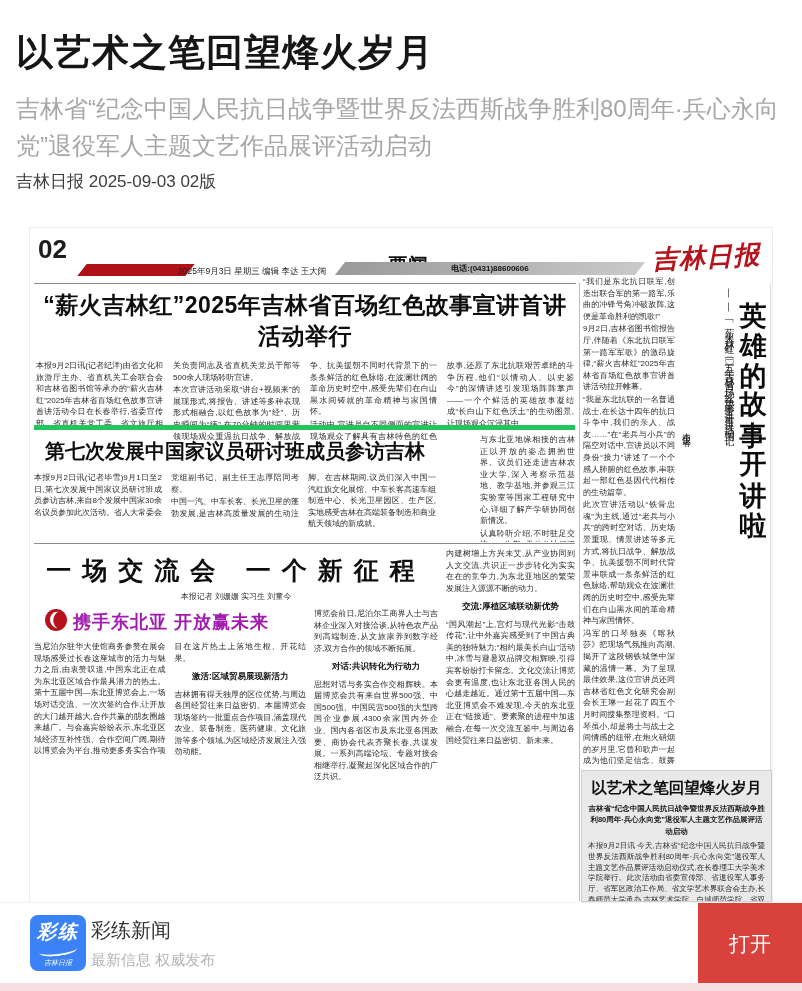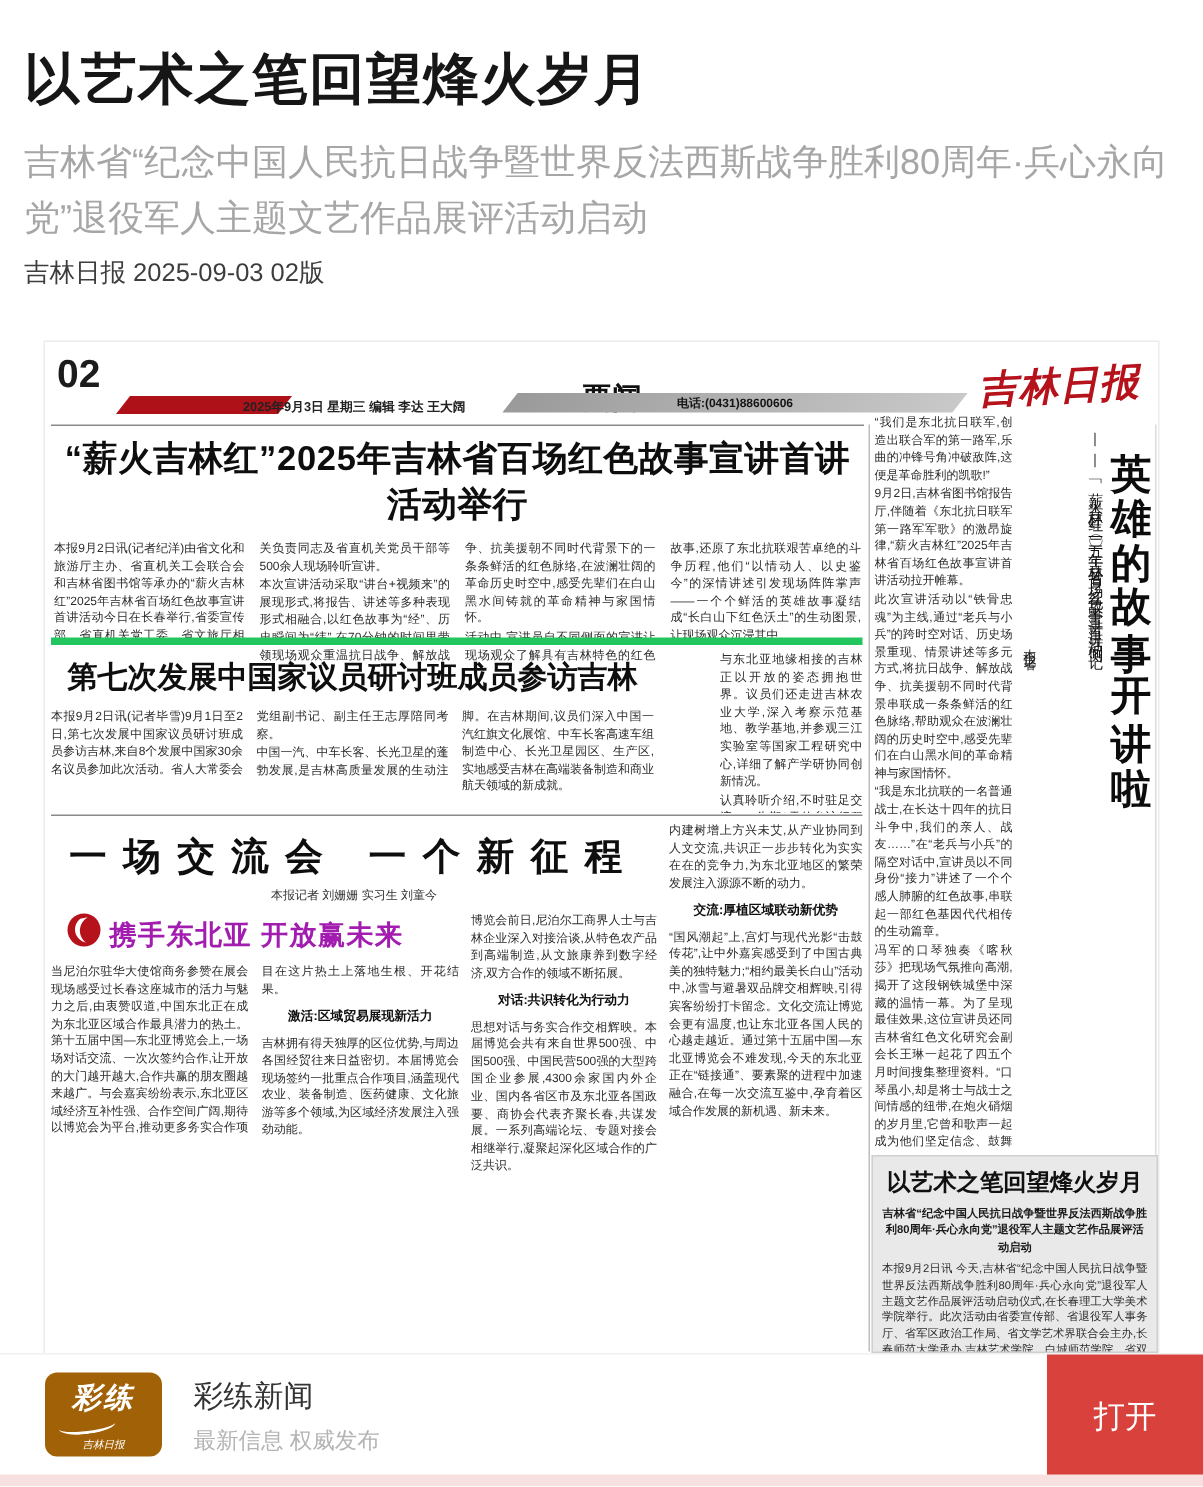--- a/index.html
+++ b/index.html
@@ -19,21 +19,21 @@
   .paper { position:absolute; left:30px; top:228px; width:742px; height:674px;
     background:#fff; overflow:hidden; box-shadow:0 0 0 1px #ececec; }
   .serif { font-family:"DejaVu Serif", serif; }
   .tiny { font-size:8px; line-height:1.45; text-align:justify; color:#2b2b2b; }
   .tiny p { margin:0 0 1px 0; }
   .subhd { font-weight:700; text-align:center; font-size:8.5px; margin:6px 0; color:#101010; }
 
   .pno { position:absolute; left:8px; top:6px; font-size:26px; font-weight:800; color:#1c1c1c; }
   .wedge { position:absolute; left:52px; top:36px; width:108px; height:12px;
     background:#ae1118; transform:skewX(-38deg); }
-  .dateline { position:absolute; left:132px; top:38px; font-size:8.5px; font-weight:700; color:#222; }
+  .dateline { position:absolute; left:148px; top:38px; font-size:8.5px; font-weight:400; color:#222; }
   .section-t { position:absolute; left:318px; top:24px; width:120px; text-align:center;
     font-size:20px; font-weight:700; color:#111; }
   .strip { position:absolute; left:310px; top:34px; width:300px; height:13px;
     background:linear-gradient(90deg,#9a9a9a,#c9c9c9); transform:skewX(-38deg); }
   .strip-in { transform:skewX(38deg); text-align:center; font-size:8px; font-weight:700;
     color:#141414; line-height:13px; }
   .masthead { position:absolute; right:12px; top:12px; font-size:26px; color:#b5121b;
     font-family:"DejaVu Serif", serif; font-style:italic; font-weight:700;
     transform:rotate(-3deg); letter-spacing:1px; }
   .hrule { position:absolute; left:4px; top:55px; width:542px; height:1px; background:#8a8a8a; }
@@ -78,30 +78,30 @@
   .artbox { position:absolute; left:551px; top:542px; width:191px; height:132px;
     background:#e9e9e9; border:1px solid #cfcfcf; padding:5px 6px; overflow:hidden; }
   .ab-hl { font-size:15.5px; font-weight:800; text-align:center; color:#101010; margin:2px 0 4px 0; }
   .ab-sub { font-size:7.5px; font-weight:700; text-align:center; color:#1a1a1a;
     line-height:1.5; margin-bottom:4px; }
   .ab-body { font-size:7.5px; }
 
   
   .appbar { position:absolute; left:0; top:902px; width:802px; height:81px; background:#fff;
     border-top:1px solid #f1f1f1; display:flex; align-items:center; padding-left:30px; }
-  .applogo { width:78px; height:56px; background:#a16207; border-radius:8px; position:relative;
+  .applogo { width:56px; height:56px; background:#3b82f6; border-radius:8px; position:relative;
     overflow:hidden; flex:0 0 auto; }
   .applogo .cn { position:absolute; left:0; right:0; top:4px; text-align:center; color:#fff;
     font-family:"DejaVu Serif", serif; font-style:italic; font-weight:700; font-size:19px;
     letter-spacing:2px; }
   .applogo .swoosh { position:absolute; left:9px; top:30px; width:38px; height:11px;
     border-bottom:2px solid #fff; border-radius:50%; transform:rotate(-7deg); }
   .applogo .sub { position:absolute; left:0; right:0; bottom:3px; text-align:center;
     color:#fff; font-size:7px; font-family:"DejaVu Serif", serif; font-style:italic; }
-  .apptxt { margin-left:21px; }
+  .apptxt { margin-left:5px; }
   .appname { font-size:20px; color:#333; font-weight:500; }
   .apptag { font-size:15px; color:#b4b4b4; margin-top:7px; }
   .openbtn { position:absolute; right:0; top:0; width:104px; height:81px; background:#d9413c;
     color:#fff; font-size:21px; display:flex; align-items:center; justify-content:center;
     cursor:pointer; }
   .pinkstrip { position:absolute; left:0; top:983px; width:802px; height:8px; background:#f9e0e0; }
 </style>
 </head>
 <body>
 
@@ -171,30 +171,30 @@
         <div class="ex-c3 tiny">
           <p>  博览会前日,尼泊尔工商界人士与吉林企业深入对接洽谈,从特色农产品到高端制造,从文旅康养到数字经济,双方合作的领域不断拓展。</p>
           <div class="subhd">对话:共识转化为行动力</div>
           <p>  思想对话与务实合作交相辉映。本届博览会共有来自世界500强、中国500强、中国民营500强的大型跨国企业参展,4300余家国内外企业、国内各省区市及东北亚各国政要、商协会代表齐聚长春,共谋发展。一系列高端论坛、专题对接会相继举行,凝聚起深化区域合作的广泛共识。</p>
         </div>
       </div>
     </div>
     <div class="ex-c4 tiny">
       <p>  内建树增上方兴未艾,从产业协同到人文交流,共识正一步步转化为实实在在的竞争力,为东北亚地区的繁荣发展注入源源不断的动力。</p>
       <div class="subhd">交流:厚植区域联动新优势</div>
-      <p>  “国风潮起”上,宫灯与现代光影“击鼓传花”,让中外嘉宾感受到了中国古典美的独特魅力;“相约最美长白山”活动中,冰雪与避暑双品牌交相辉映,引得宾客纷纷打卡留念。文化交流让博览会更有温度,也让东北亚各国人民的心越走越近。通过第十五届中国—东北亚博览会不难发现,今天的东北亚正在“链接通”、要素聚的进程中加速融合,在每一次交流互鉴中,孕育着区域合作发展的新机遇、新未来。</p>
+      <p>  “国风潮起”上,宫灯与现代光影“击鼓传花”,让中外嘉宾感受到了中国古典美的独特魅力;“相约最美长白山”活动中,冰雪与避暑双品牌交相辉映,引得宾客纷纷打卡留念。文化交流让博览会更有温度,也让东北亚各国人民的心越走越近。通过第十五届中国—东北亚博览会不难发现,今天的东北亚正在“链接通”、要素聚的进程中加速融合,在每一次交流互鉴中,与周边各国经贸往来日益密切、新未来。</p>
     </div>
   </div>
 
   <div class="hero">
     <div class="hero-body tiny">
       <p>  “我们是东北抗日联军,创造出联合军的第一路军,乐曲的冲锋号角冲破敌阵,这便是革命胜利的凯歌!”</p>
       <p>  9月2日,吉林省图书馆报告厅,伴随着《东北抗日联军第一路军军歌》的激昂旋律,“薪火吉林红”2025年吉林省百场红色故事宣讲首讲活动拉开帷幕。</p>
+      <p>  “我是东北抗联的一名普通战士,在长达十四年的抗日斗争中,我们的亲人、战友……”在“老兵与小兵”的隔空对话中,宣讲员以不同身份“接力”讲述了一个个感人肺腑的红色故事,串联起一部红色基因代代相传的生动篇章。</p>
       <p>  此次宣讲活动以“铁骨忠魂”为主线,通过“老兵与小兵”的跨时空对话、历史场景重现、情景讲述等多元方式,将抗日战争、解放战争、抗美援朝不同时代背景串联成一条条鲜活的红色脉络,帮助观众在波澜壮阔的历史时空中,感受先辈们在白山黑水间的革命精神与家国情怀。</p>
-      <p>  “我是东北抗联的一名普通战士,在长达十四年的抗日斗争中,我们的亲人、战友……”在“老兵与小兵”的隔空对话中,宣讲员以不同身份“接力”讲述了一个个感人肺腑的红色故事,串联起一部红色基因代代相传的生动篇章。</p>
       <p>  冯军的口琴独奏《喀秋莎》把现场气氛推向高潮,揭开了这段钢铁城堡中深藏的温情一幕。为了呈现最佳效果,这位宣讲员还同吉林省红色文化研究会副会长王琳一起花了四五个月时间搜集整理资料。“口琴虽小,却是将士与战士之间情感的纽带,在炮火硝烟的岁月里,它曾和歌声一起成为他们坚定信念、鼓舞斗志的精神火炬。”</p>
     </div>
     <div class="hero-by v">本报记者</div>
     <div class="hero-sub v">——「薪火吉林红」二〇二五年吉林省百场红色故事宣讲首讲活动侧记</div>
     <div class="hero-hl v">英雄的故事开讲啦</div>
   </div>
 
   <div class="artbox">
     <div class="ab-hl">以艺术之笔回望烽火岁月</div>
     <div class="ab-sub">吉林省“纪念中国人民抗日战争暨世界反法西斯战争胜利80周年·兵心永向党”退役军人主题文艺作品展评活动启动</div>

